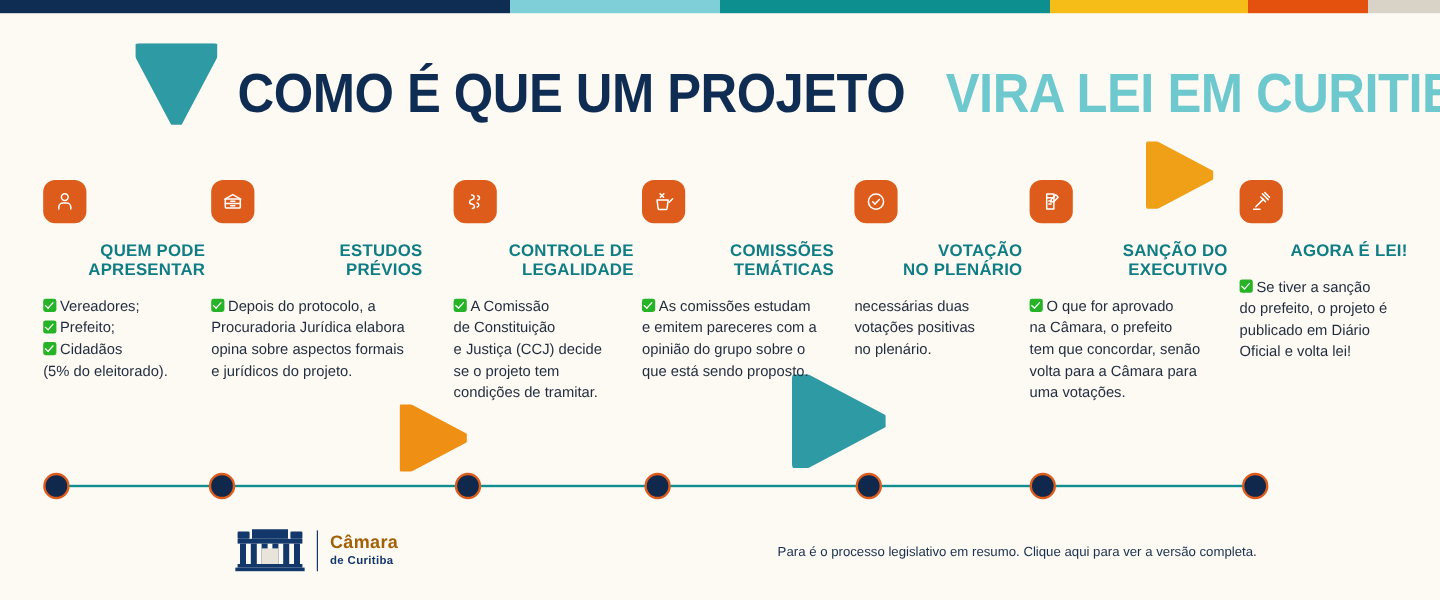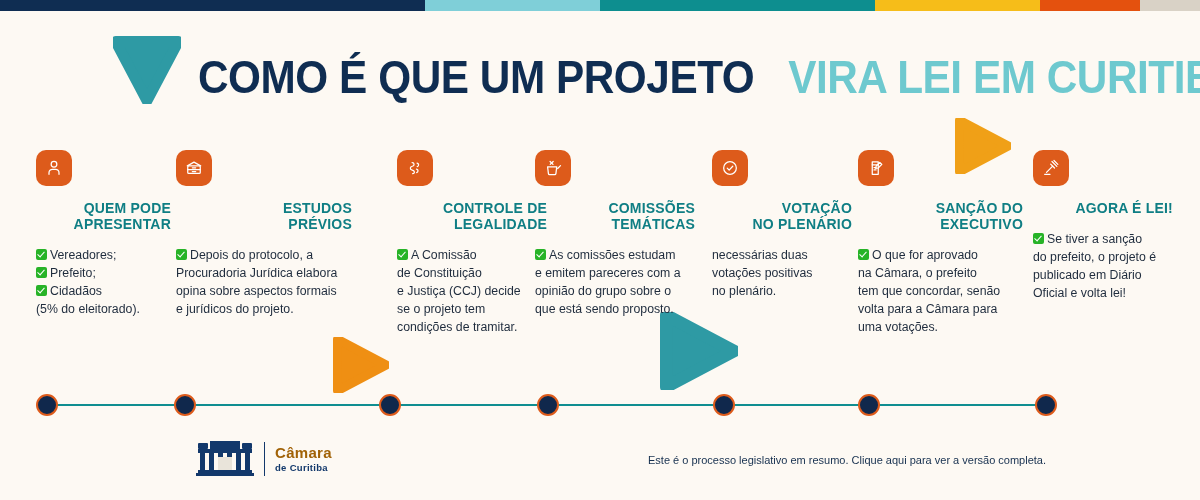--- a/index.html
+++ b/index.html
@@ -167,21 +167,21 @@
           <div>ESTUDOS</div>
           <div>PRÉVIOS</div>
         </div>
         <div class="col-body">
           <div><span class="chk"></span>Depois do protocolo, a</div>
           <div>Procuradoria Jurídica elabora</div>
           <div>opina sobre aspectos formais</div>
           <div>e jurídicos do projeto.</div>
         </div>
       </div>
-      <div class="col" style="left: 397px; width: 150px;">
+      <div class="col" style="left: 378px; width: 150px;">
         <div class="icon-badge">
           <svg width="20" height="20" viewBox="0 0 24 24" fill="none" stroke="#fff" stroke-width="1.5" stroke-linecap="round" stroke-linejoin="round">
             <path d="M8.5 5.5c3 0 3.2 4 .3 4.4-2.9.4-3.4 4.2-.2 4.6 3.2.4 3.6 4 .6 4.3"></path>
             <path d="M14.5 6.2c2.4.5 2.4 3.6.2 4.2"></path>
             <path d="M13.8 13.3c2.4.5 2.4 3.6.2 4.2"></path>
           </svg>
         </div>
         <div class="col-title">
           <div>CONTROLE DE</div>
           <div>LEGALIDADE</div>
@@ -309,16 +309,16 @@
       </svg>
     </span>
     <span class="logo-div"></span>
     <span class="logo-txt">
       <div class="l1">Câmara</div>
       <div class="l2">de Curitiba</div>
     </span>
   </div>
 
   <div class="foot-note">
-    <span>Este é o processo legislativo em resumo. Clique aqui para ver a versão completa.</span>
+    <span>Para é o processo legislativo em resumo. Clique aqui para ver a versão completa.</span>
   </div>
 
 </div>
 
 </body></html>

